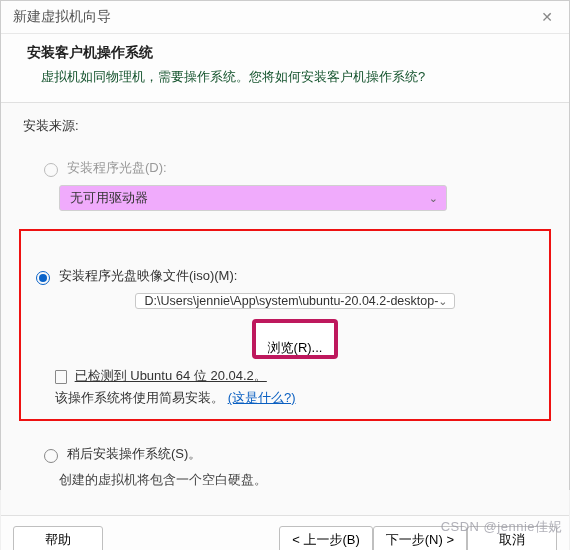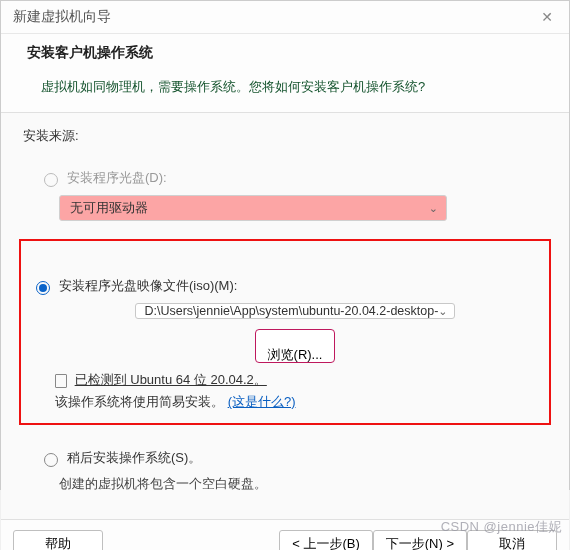--- a/index.html
+++ b/index.html
@@ -1,38 +1,38 @@
 <!DOCTYPE html>
 <html><head>
 <meta charset="utf-8">
 <style>
   * { box-sizing: border-box; font-family: "Microsoft YaHei", "Segoe UI", sans-serif; }
   body { margin: 0; background: #f0f0f0; width: 570px; height: 550px; overflow: hidden; position: relative; }
   .window { width: 570px; height: 490px; background: #fdfdfd; border: 1px solid #ccc; display: flex; flex-direction: column; }
   .titlebar { display: flex; justify-content: space-between; align-items: center; padding: 6px 10px 6px 12px; color: #555; font-size: 14px; border-bottom: 1px solid #e8e8e8; }
   .close-x { font-size: 14px; color: #888; cursor: default; padding: 2px 6px; }
   .header { padding: 10px 26px 16px 26px; border-bottom: 1px solid #e0e0e0; }
-  .header-title { font-weight: bold; font-size: 14px; color: #222; margin-bottom: 16px; }
+  .header-title { font-weight: bold; font-size: 14px; color: #222; margin-bottom: 6px; }
   .header-sub { font-size: 13px; color: #14532d; padding-left: 14px; }
   .body { flex: 1; padding: 14px 22px 8px 22px; font-size: 13px; color: #333; background: #fafafa; }
   .source-label { margin-bottom: 14px; }
   .option-group { padding-left: 16px; margin-bottom: 18px; }
   .radio-row { display: flex; align-items: flex-end; gap: 6px; margin-bottom: 8px; margin-top: 24px; }
   .radio { appearance: none; width: 14px; height: 14px; border: 1px solid #888; border-radius: 50%; position: relative; }
   .radio.disabled { border-color: #bbb; }
   .radio:checked { border-color: #0a63c9; }
   .radio:checked::after { content: ""; position: absolute; width: 8px; height: 8px; background: #0a63c9; border-radius: 50%; top: 2px; left: 2px; }
   .radio-label { color: #333; }
   .radio-label.disabled { color: #999; }
-  .select-box { margin-left: 20px; width: 388px; height: 26px; border: 1px solid #d0d0d0; background: #fca5a5; display: flex; align-items: center; justify-content: space-between; padding: 0 8px 0 10px; font-size: 13px; color: #333; border-radius: 3px; gap: 12px; }
+  .select-box { margin-left: 20px; width: 388px; height: 26px; border: 1px solid #d0d0d0; background: #f0abfc; display: flex; align-items: center; justify-content: space-between; padding: 0 8px 0 10px; font-size: 13px; color: #333; border-radius: 3px; gap: 12px; }
   .chev { color: #666; font-size: 11px; }
   .highlight-box { border: 2px solid #e11; padding: 12px 10px 10px 10px; margin: 0 -4px 14px -4px; }
   .iso-row { display: flex; align-items: center; gap: 10px; margin-left: 20px; margin-bottom: 4px; flex-direction: column; }
   .iso-input { flex: 1; height: 26px; border: 1px solid #c8c8c8; background: #fff; display: flex; align-items: center; justify-content: space-between; padding: 0 6px 0 8px; font-size: 12.5px; border-radius: 3px; overflow: hidden; white-space: nowrap; }
-  .browse-btn { height: 28px; padding: 16px 12px; border: 1px solid #be185d; background: #fff; border-radius: 4px; font-size: 13px; cursor: default; }
+  .browse-btn { height: 28px; padding: 16px 12px; border: 4px solid #be185d; background: #fff; border-radius: 4px; font-size: 13px; cursor: default; }
   .detect-lines { margin-left: 24px; margin-top: 6px; line-height: 1.7; }
   .detect-title { text-decoration: underline; }
   .link { color: #0a5fc1; text-decoration: underline; cursor: default; }
   .sub-note { margin-left: 20px; color: #444; }
   .footer { display: flex; justify-content: space-between; align-items: center; padding: 10px 12px; border-top: 1px solid #e0e0e0; background: #fdfdfd; }
   .btn { height: 28px; min-width: 90px; padding: 0 12px; border: 1px solid #bfbfbf; background: #fff; border-radius: 3px; font-size: 13px; cursor: default; }
   .footer-right { display: flex; gap: 0; }
   .watermark { position: absolute; right: 8px; bottom: 14px; font-size: 13px; color: rgba(150,150,160,0.75); pointer-events: none; letter-spacing: 0.5px; }
   .doc-icon { display: inline-block; width: 12px; height: 14px; border: 1px solid #888; border-radius: 1px; position: relative; vertical-align: middle; margin-right: 4px; }
 </style>

